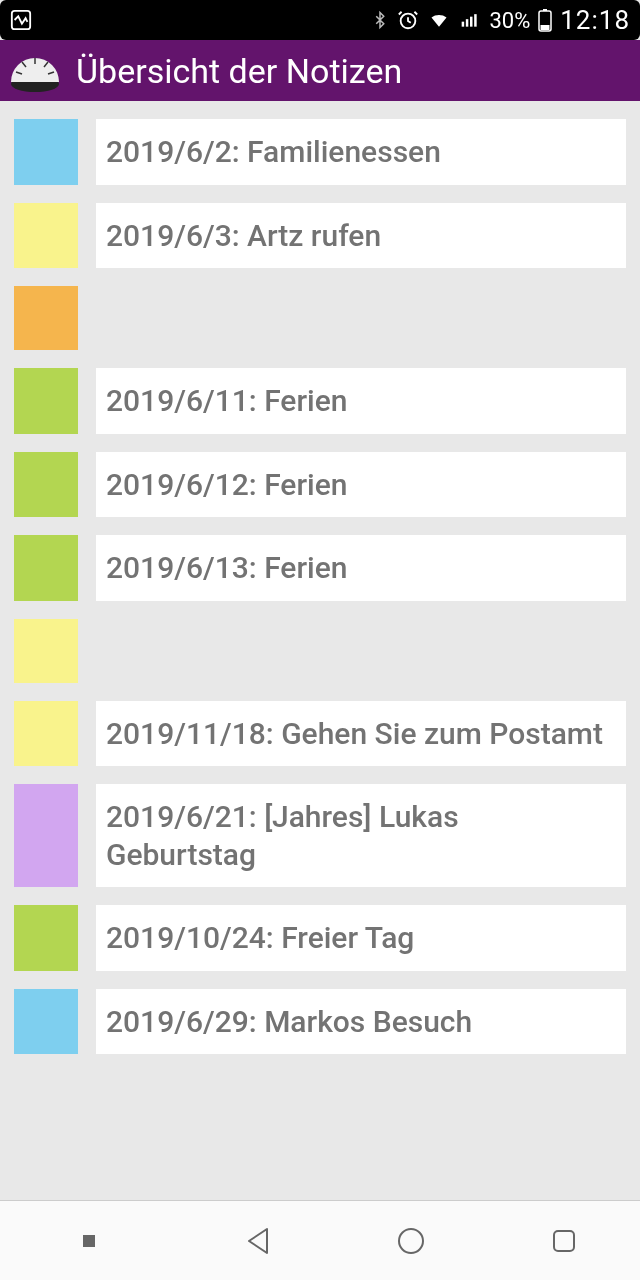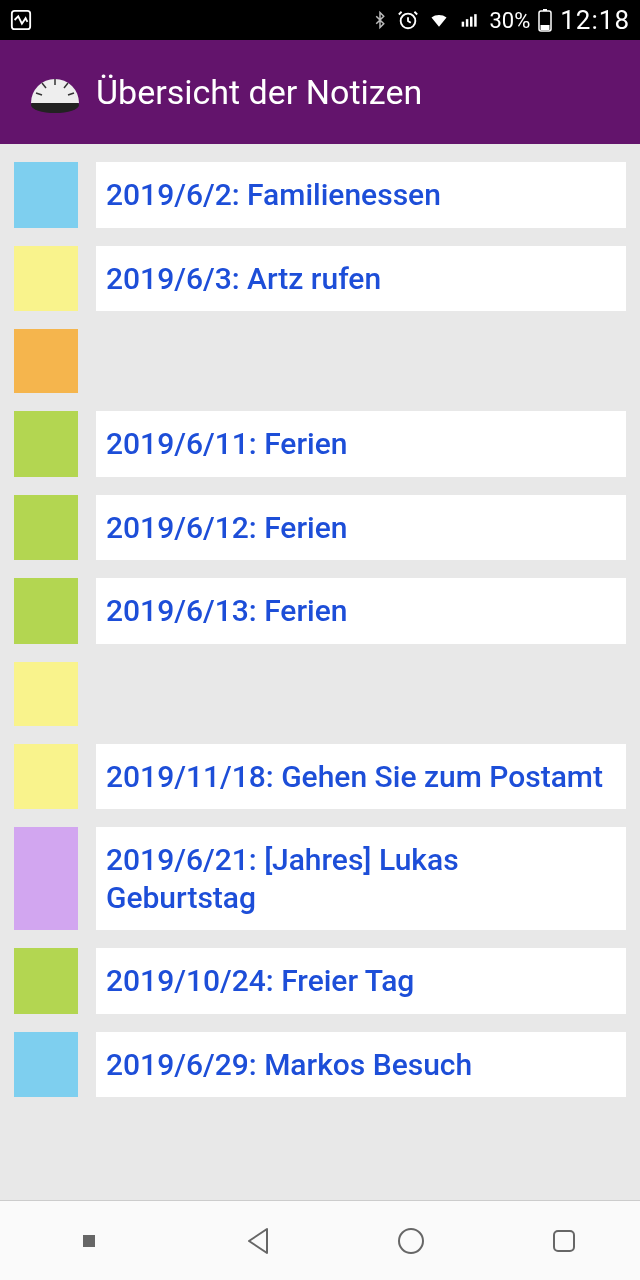--- a/index.html
+++ b/index.html
@@ -19,34 +19,35 @@
   }
   
   .status-bar {
     height: 40px;
     background: #000;
     color: #fff;
     display: flex;
     align-items: center;
     padding: 0 10px;
     font-size: 22px;
+    border-radius: 6px;
   }
   .status-left { flex: 0 0 auto; display:flex; align-items:center; }
   .status-spacer { flex: 1; }
   .status-right { flex: 0 0 auto; display:flex; align-items:center; gap:8px; }
   .status-icon { display:inline-flex; align-items:center; justify-content:center; }
   .status-time { font-size: 26px; letter-spacing:1px; }
   
   .app-bar {
-    height: 104px;
+    height: 61px;
     background: #63146c;
     color: #fff;
     display: flex;
     align-items: center;
-    padding: 0 28px;
+    padding: 0 8px;
     gap: 14px;
   }
   .app-logo {
     width: 54px; height: 54px;
     display:flex; align-items:center; justify-content:center;
   }
   .app-title {
     font-size: 34px;
     font-weight: 400;
   }
@@ -70,21 +71,21 @@
   .card {
     flex: 1;
     background: #fff;
     display: flex;
     align-items: center;
     padding: 14px 10px;
     min-height: 64px;
   }
   .card-text {
     font-size: 30px;
-    color: #1d4ed8;
+    color: #737373;
     font-weight: 500;
     line-height: 1.25;
   }
   
   .c-blue   { background: #7ecfef; }
   .c-yellow { background: #f9f38c; }
   .c-orange { background: #f5b54d; }
   .c-green  { background: #b3d651; }
   .c-purple { background: #d2a6f0; }
   

